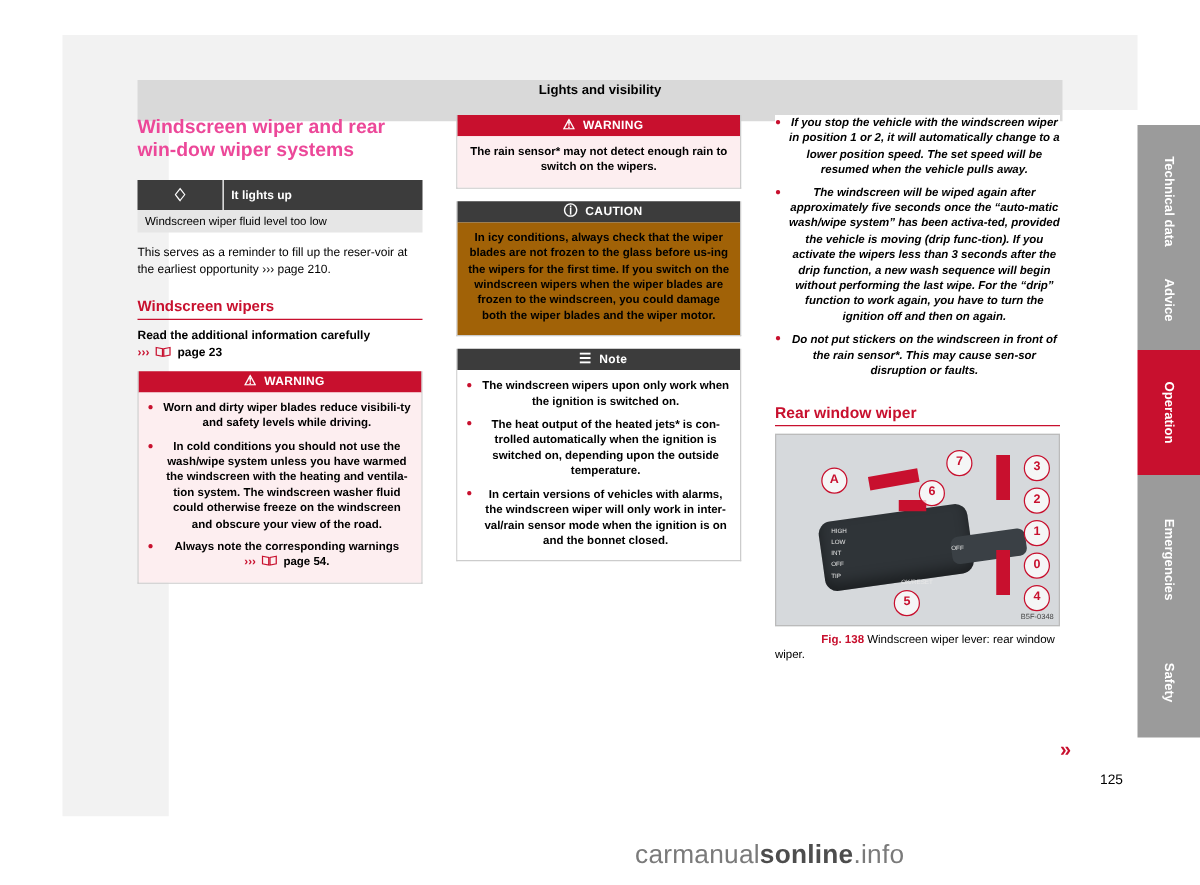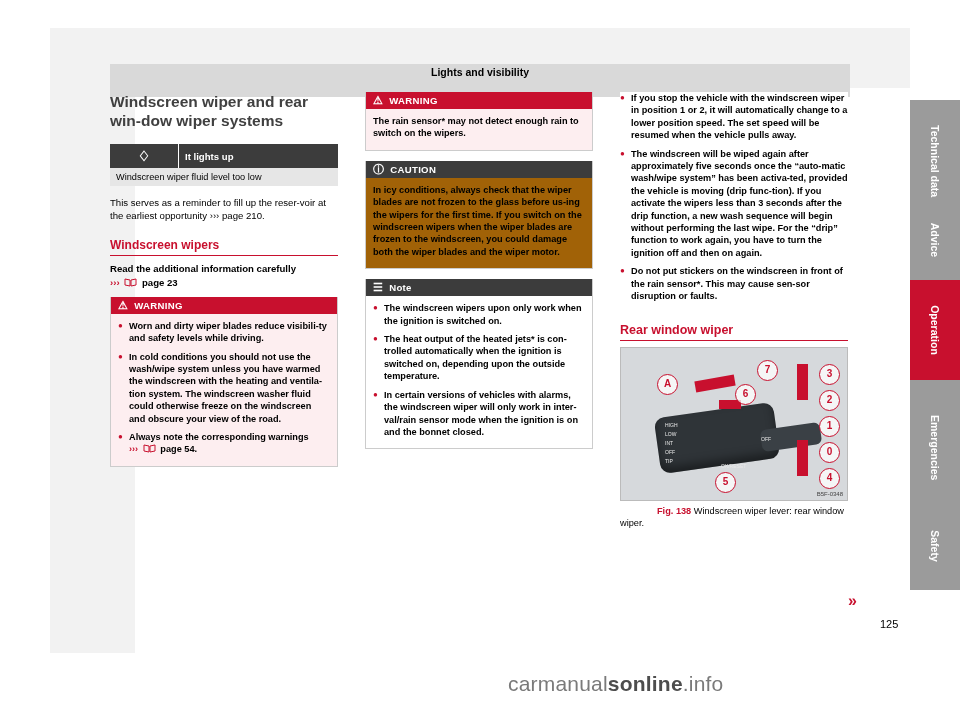--- a/index.html
+++ b/index.html
@@ -53,21 +53,21 @@
   .col {
     position: absolute;
     top: 0;
     width: 228px;
   }
   .col1 { left: 0; }
   .col2 { left: 255px; }
   .col3 { left: 510px; }
 
   h1.title {
-    color: #404040;
+    color: #ec4899;
     font-size: 15.5px;
     line-height: 19px;
     font-weight: bold;
     margin: 0 0 14px 0;
   }
   h2.sub {
     color: #c8102e;
     font-size: 12px;
     font-weight: bold;
     margin: 0 0 5px 0;
@@ -130,20 +130,21 @@
     color: #000;
     font-size: 9.2px;
     padding: 4px 6px;
   }
 
   
   .box {
     margin: 0 0 10px 0;
     border: 1px solid #cccccc;
     border-top: none;
+    text-align: center;
   }
   .box-title {
     height: 17px;
     line-height: 17px;
     font-size: 9.6px;
     font-weight: bold;
     color: #ffffff;
     padding-left: 7px;
     letter-spacing: 0.3px;
   }
@@ -401,21 +402,21 @@
       <div class="box-body">
         <div class="bullet">The windscreen wipers upon only work when the ignition is switched on.</div>
         <div class="bullet">The heat output of the heated jets* is con-trolled automatically when the ignition is switched on, depending upon the outside temperature.</div>
         <div class="bullet">In certain versions of vehicles with alarms, the windscreen wiper will only work in inter-val/rain sensor mode when the ignition is on and the bonnet closed.</div>
       </div>
     </div>
   </div>
 
   <div class="col col3">
     <div class="box note" style="border:none;">
-      <div class="box-body" style="padding-left:0;padding-right:0;padding-top:0;">
+      <div class="box-body" style="padding-left:0;padding-right:0;padding-top:0;font-style:italic;">
         <div class="bullet">If you stop the vehicle with the windscreen wiper in position 1 or 2, it will automatically change to a lower position speed. The set speed will be resumed when the vehicle pulls away.</div>
         <div class="bullet">The windscreen will be wiped again after approximately five seconds once the “auto-matic wash/wipe system” has been activa-ted, provided the vehicle is moving (drip func-tion). If you activate the wipers less than 3 seconds after the drip function, a new wash sequence will begin without performing the last wipe. For the “drip” function to work again, you have to turn the ignition off and then on again.</div>
         <div class="bullet">Do not put stickers on the windscreen in front of the rain sensor*. This may cause sen-sor disruption or faults.</div>
       </div>
     </div>
 
     <h3 class="red">Rear window wiper</h3>
 
     <div class="figure">
       <div class="fig-img">

